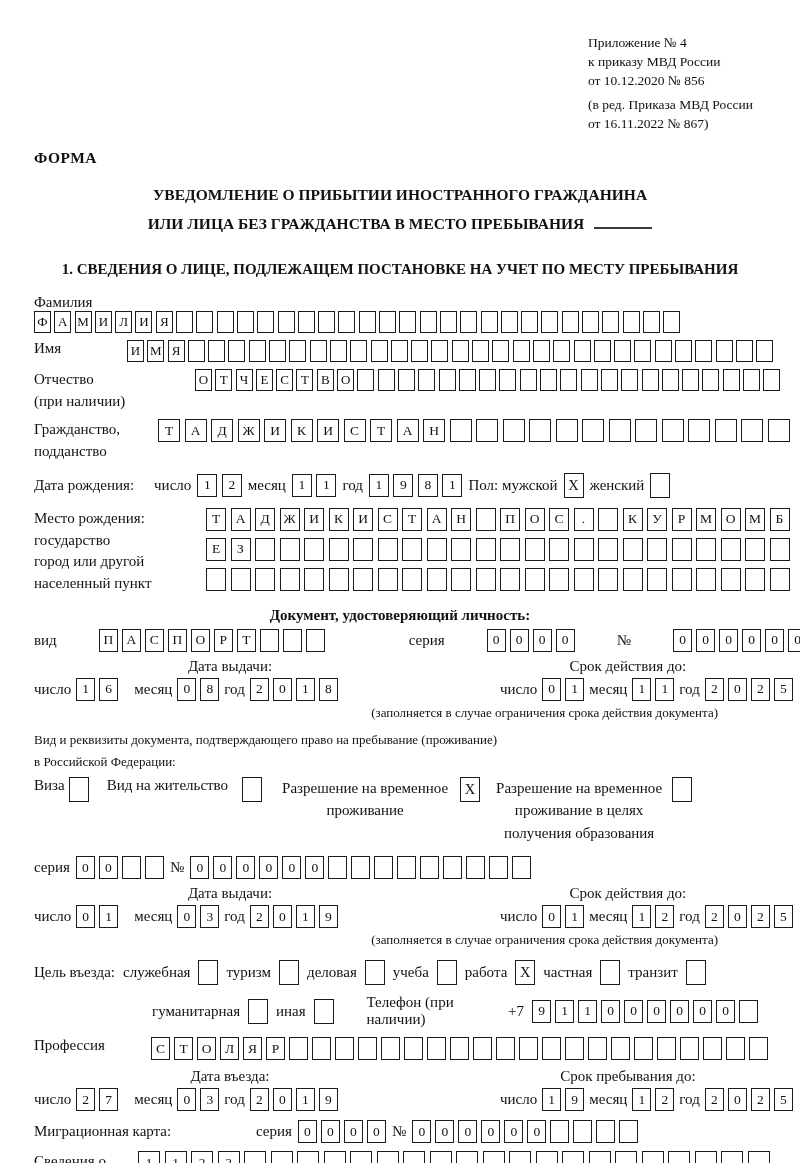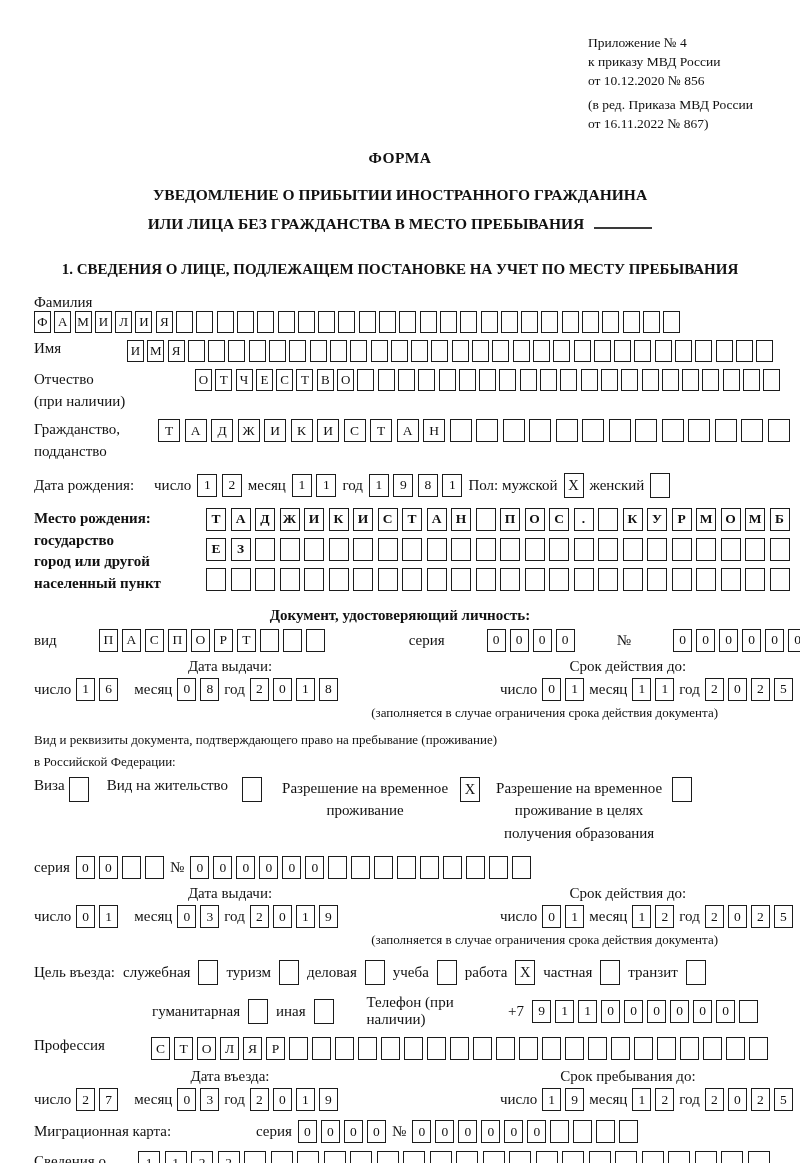--- a/index.html
+++ b/index.html
@@ -1,20 +1,20 @@
 <!DOCTYPE html>
 <html><head>
 <meta charset="utf-8">
 <style>
   html,body{margin:0;padding:0;background:#fff;}
   body{width:800px;height:1163px;overflow:hidden;font-family:"Liberation Serif","DejaVu Serif",serif;color:#111;}
   .page{position:relative;box-sizing:border-box;width:800px;height:1163px;padding:34px 34px 0 34px;font-size:15px;}
   .appendix{margin-left:auto;width:178px;font-size:13.5px;line-height:1.4;}
   .appendix .gap{height:5px;}
-  .forma{margin-top:16px;text-align:center;font-weight:bold;font-size:15.5px;letter-spacing:.5px;}
+  .forma{margin-top:16px;text-align:left;font-weight:bold;font-size:15.5px;letter-spacing:.5px;}
   .title{margin-top:14px;text-align:center;font-weight:bold;font-size:15.5px;line-height:1.85;}
   .blankline{display:inline-block;width:58px;border-bottom:2px solid #3a3a3a;height:1em;margin-left:10px;vertical-align:baseline;}
   .sec-head{margin-top:22px;text-align:center;font-weight:bold;font-size:15px;white-space:nowrap;}
   .frow{display:flex;align-items:flex-start;margin-top:7px;}
   .lbl{flex:none;}
   .lbl2{line-height:1.45;}
   
   .cells{display:inline-flex;gap:3.3px;flex:none;}
   .cells .c{flex:none;box-sizing:border-box;width:17px;height:22px;border:1.6px solid #1c1c1c;display:flex;align-items:center;justify-content:center;font-size:13px;background:#fff;}
   .cells.sm2{gap:4px;}  .cells.sm2 .c{width:19px;height:23px;font-size:13.5px;}
@@ -233,21 +233,21 @@
     <span>Пол: мужской</span>
     <span class="cells md cb">
         <span class="c">X</span>
       </span>
     <span>женский</span>
     <span class="cells md cb">
         <span class="c"></span>
       </span>
   </div>
 
-  <div class="frow" style="margin-top:10px;font-weight:bold;">
+  <div class="frow" style="margin-top:10px;">
     <span class="lbl lbl2" style="width:172px;">
       <span>Место рождения:</span><br>
       <span>государство</span><br>
       <span>город или другой</span><br>
       <span>населенный пункт</span>
     </span>
     <span class="stack rowgap">
       <span class="cells md">
           <span class="c">Т</span>
           <span class="c">А</span>

